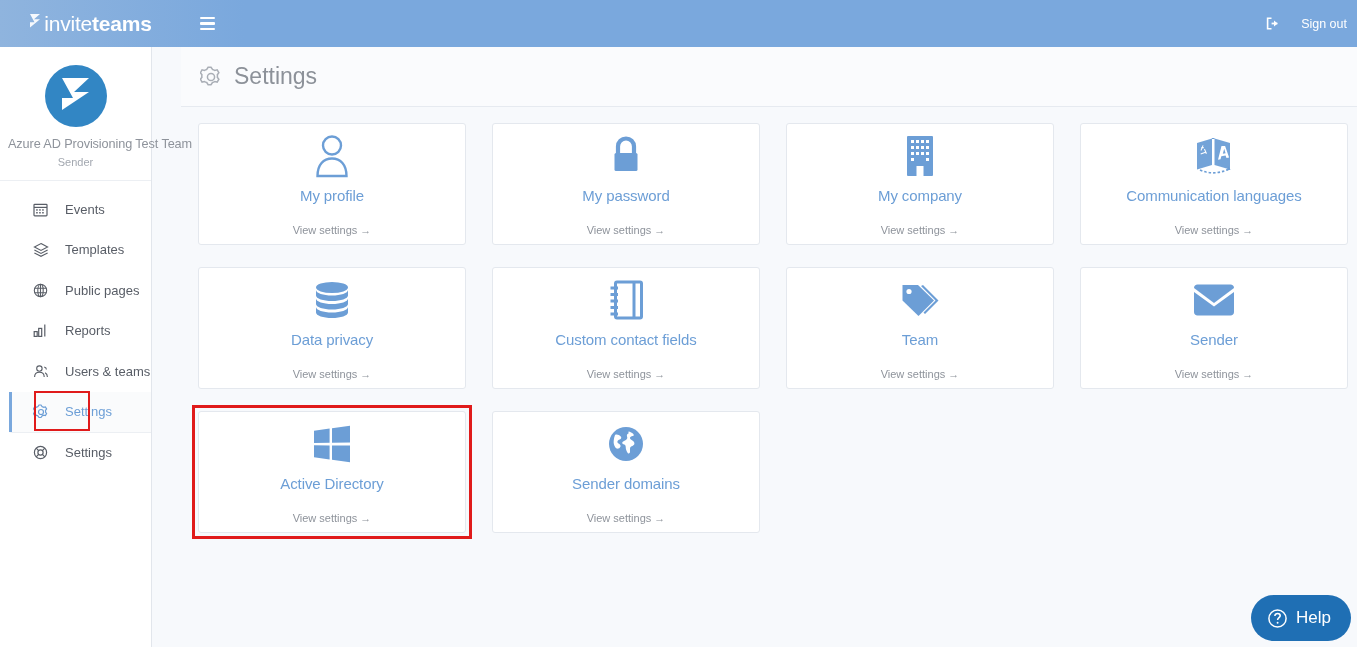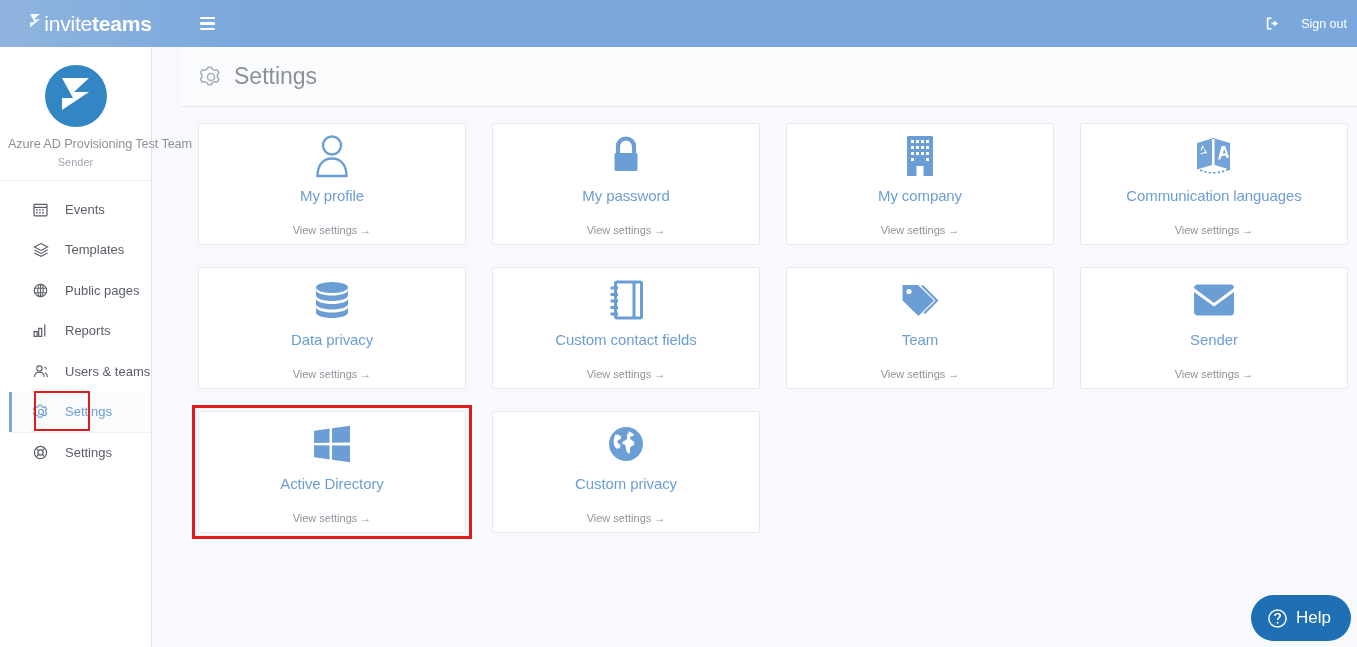--- a/index.html
+++ b/index.html
@@ -458,21 +458,21 @@
     <div class="card">
       <span class="card-icon">
         <svg width="40" height="40" viewBox="0 0 40 40" fill="currentColor">
           <circle cx="20" cy="20" r="17"></circle>
           <g fill="#ffffff">
             <path d="M9 11 c2 -1 4 0 5.5 1.2 1.5 1.2 0.5 3 -1 3.4 -1.5 0.4 -2.5 1.6 -2 3 0.5 1.4 2.5 1.2 3 2.8 0.4 1.3 -0.8 2.6 -2.2 3.2 -1.3 0.5 -2.4 -0.4 -3.2 -1.6 -1.2 -1.8 -1.6 -4 -1.4 -6.2 0.2 -2.2 0.6 -4.2 1.3 -5.8 Z"></path>
             <path d="M22.5 7.5 c1.8 0.4 3.5 1.2 4.8 2.4 0.9 0.8 0.4 2 -0.7 2.2 -1.3 0.2 -2.6 0.8 -2.6 2 0 1 1 1.6 2 2.2 1.5 0.9 2.6 2 2.4 3.4 -0.2 1.4 -1.6 2 -2.8 2.6 -1.1 0.5 -1.6 1.4 -1.6 2.6 l0 3.2 c0 1.3 -1.6 1.8 -2.3 0.8 -1.3 -1.9 -2 -4 -2 -6.2 0 -1.4 -1 -2.2 -2.2 -2.4 -1.1 -0.2 -1.6 -1.3 -1 -2.2 0.8 -1.2 2.2 -1.6 3.4 -2.2 1.2 -0.6 1.7 -2 1.2 -3.2 -0.5 -1.2 -0.2 -2.6 1.4 -3.2 Z"></path>
           </g>
         </svg>
       </span>
-      <span class="card-title">Custom privacy</span>
+      <span class="card-title">Sender domains</span>
       <span class="card-sub">View settings →</span>
     </div>
 
   </div>
 </div>
 
 <div class="help-btn">
   <span>
     <svg width="21" height="21" viewBox="0 0 21 21" fill="none" stroke="#ffffff" stroke-width="1.5">
       <circle cx="10.5" cy="10.5" r="8.6"></circle>

